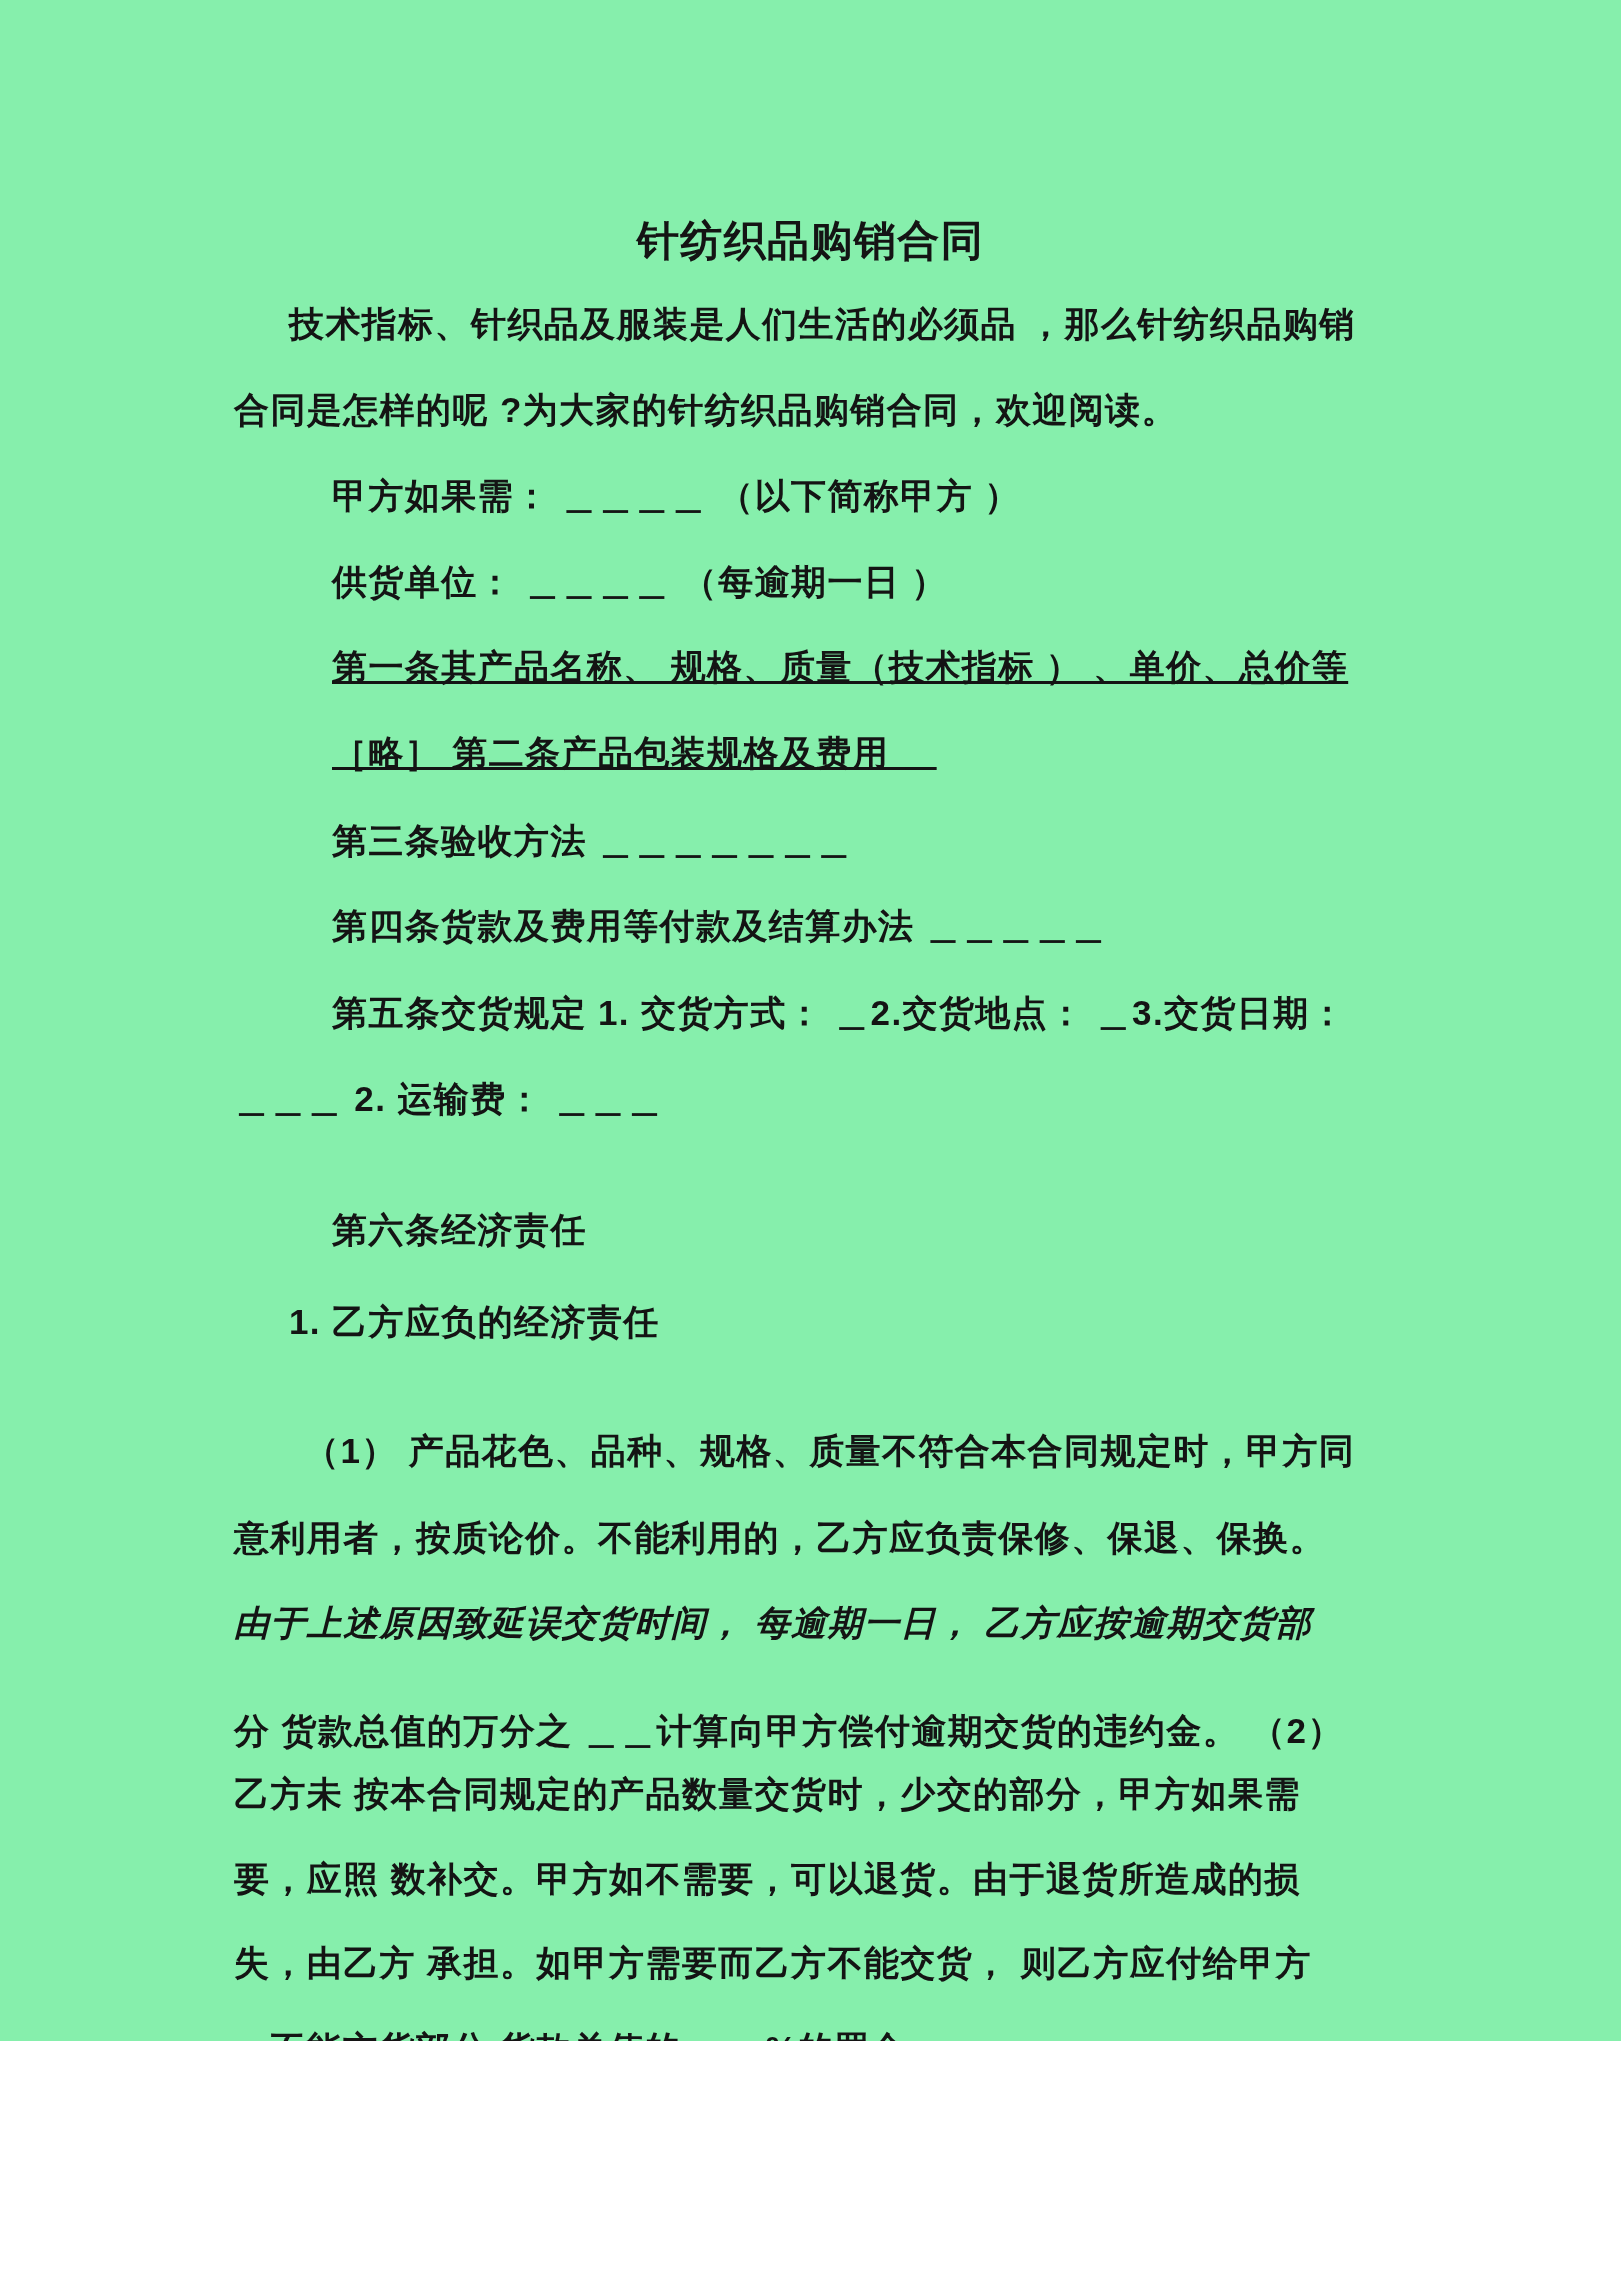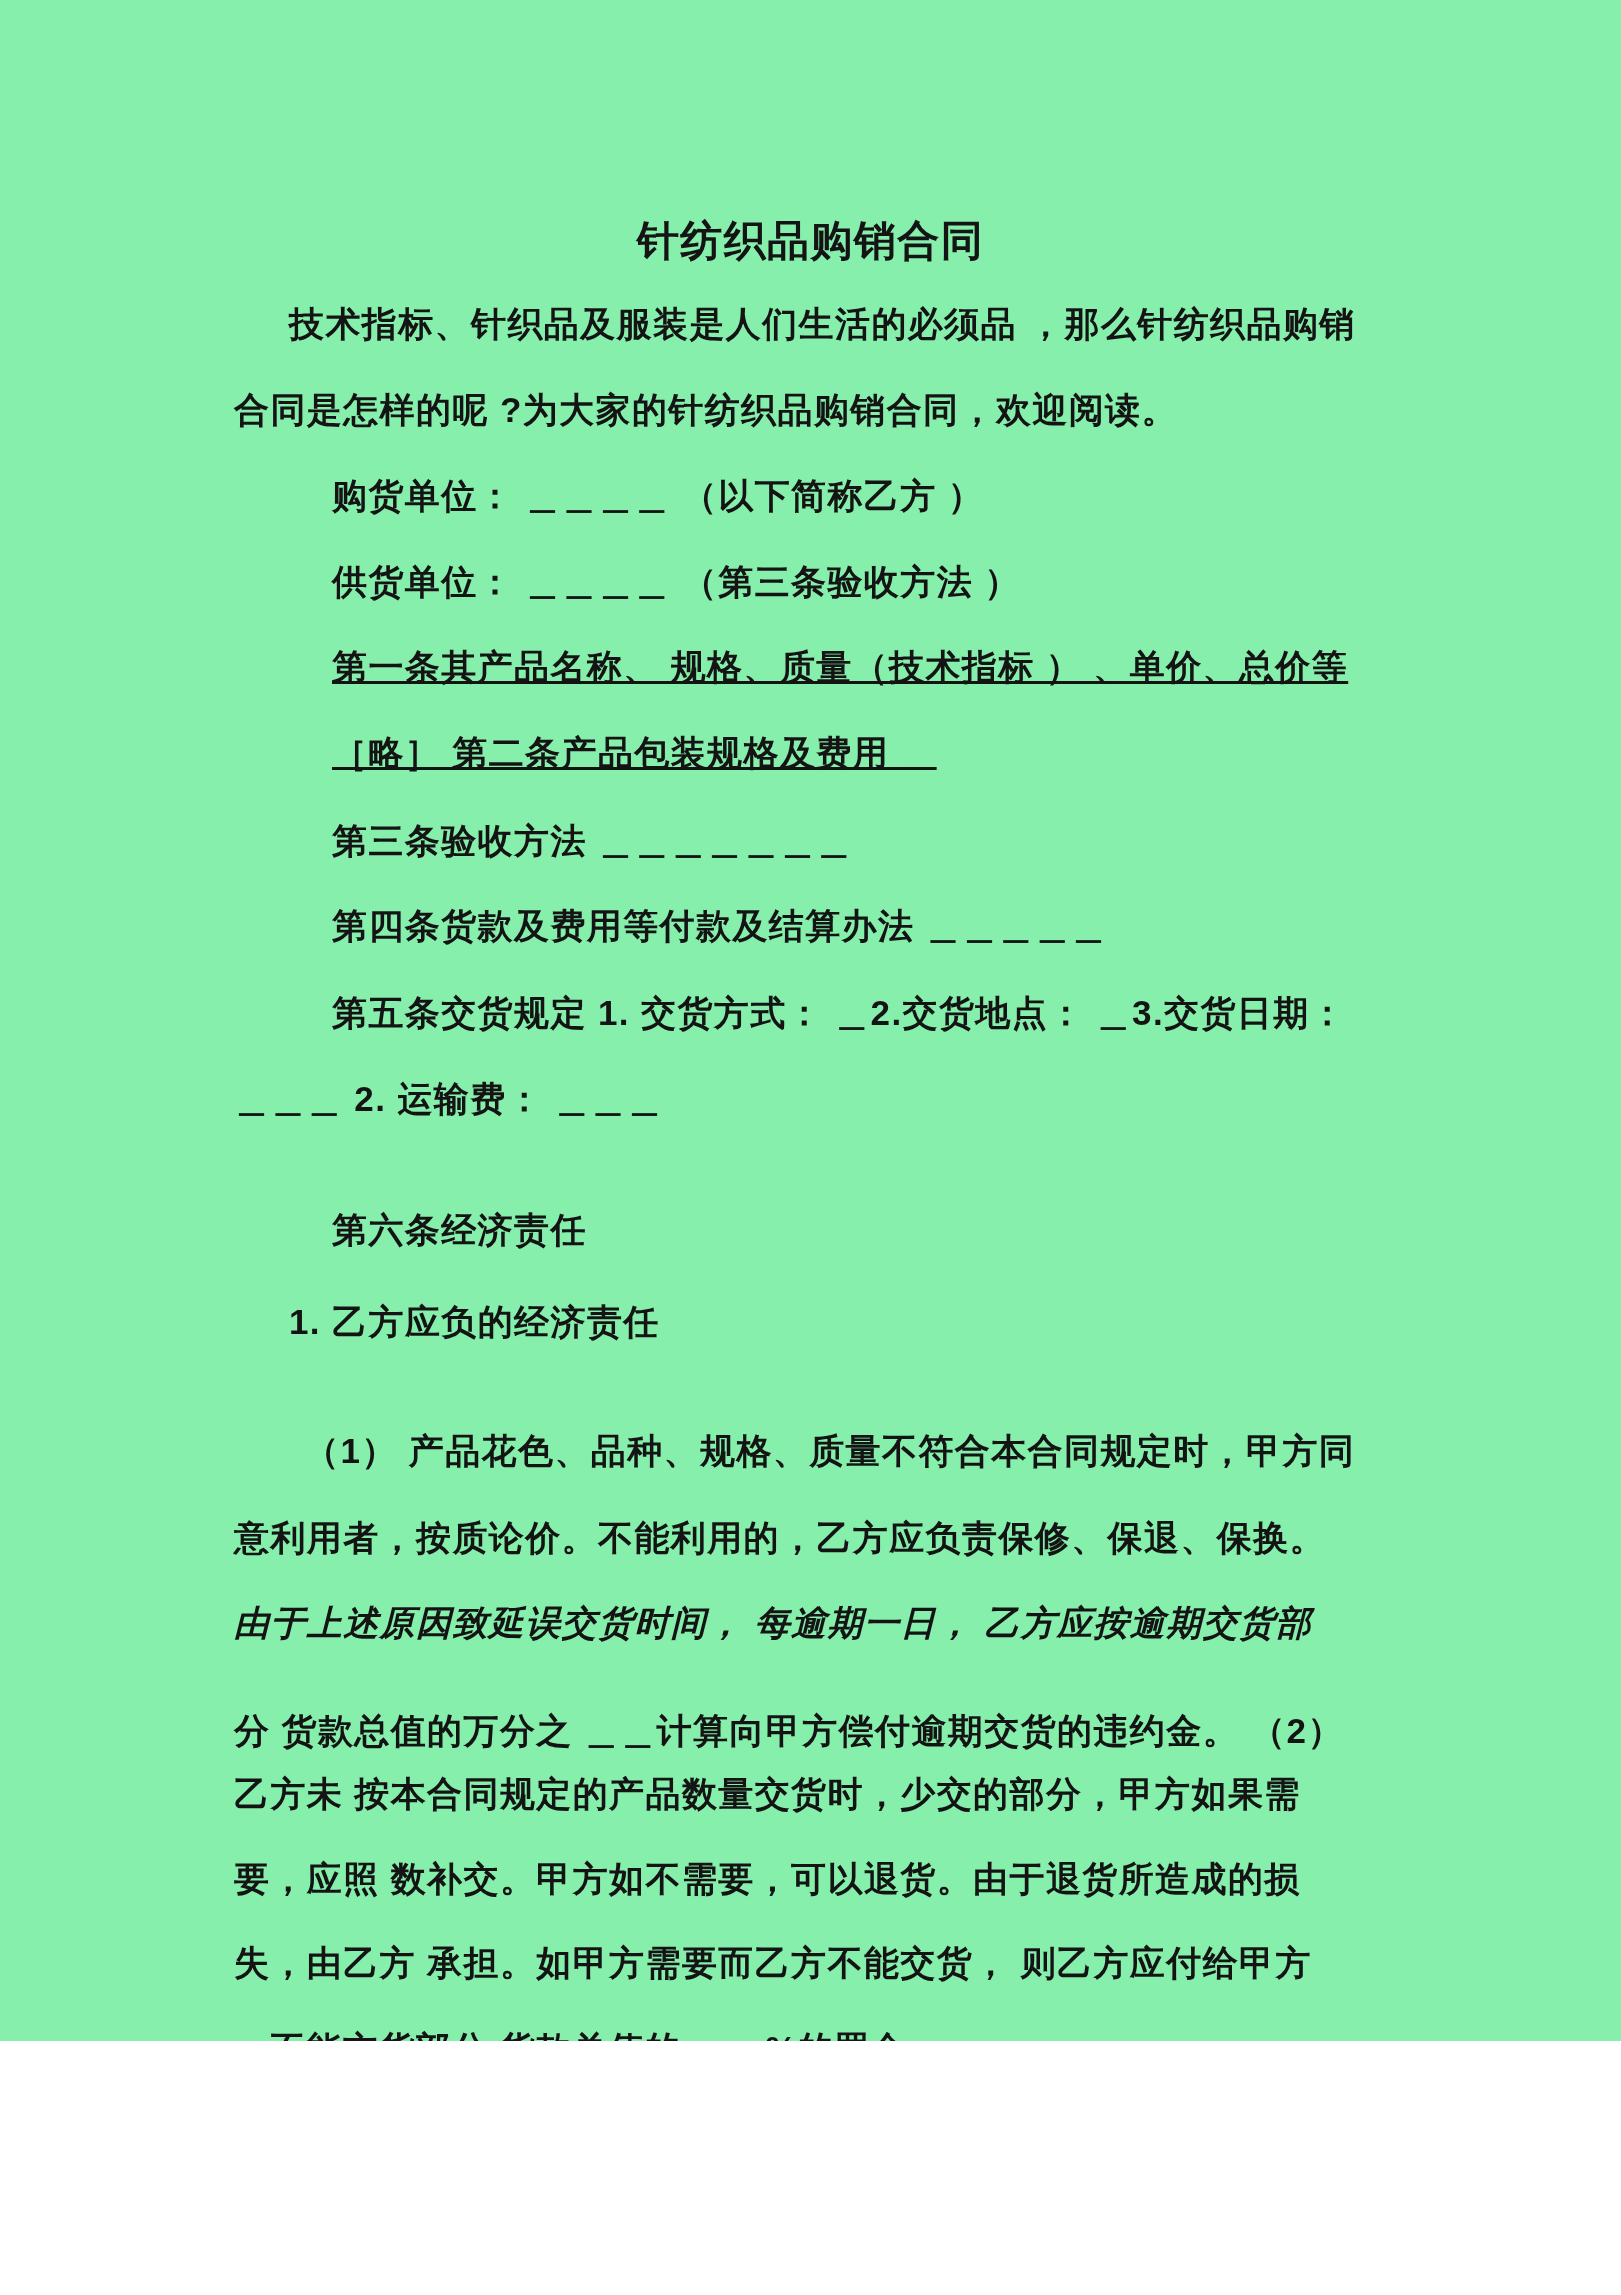--- a/index.html
+++ b/index.html
@@ -40,22 +40,22 @@
   }
 </style>
 </head>
 <body>
 
 <div class="page" style="background: #86efac; width: 1621px; height: 2041px;">
   <h1 class="doc-title" style="top: 213px; color: rgb(20, 20, 20);">针纺织品购销合同</h1>
   <div id="lines-container">
       <div class="line" style="left: 289px; top: 302px; color: rgb(20, 20, 20);">技术指标、针织品及服装是人们生活的必须品 ，那么针纺织品购销</div>
       <div class="line" style="left: 234px; top: 388px; color: rgb(20, 20, 20);">合同是怎样的呢 ?为大家的针纺织品购销合同，欢迎阅读。</div>
-      <div class="line" style="left: 332px; top: 474px; color: rgb(20, 20, 20);">购货单位： ＿＿＿＿ （以下简称乙方 ）</div>
-      <div class="line" style="left: 332px; top: 560px; color: rgb(20, 20, 20);">供货单位： ＿＿＿＿ （第三条验收方法 ）</div>
+      <div class="line" style="left: 332px; top: 474px; color: rgb(20, 20, 20);">甲方如果需： ＿＿＿＿ （以下简称甲方 ）</div>
+      <div class="line" style="left: 332px; top: 560px; color: rgb(20, 20, 20);">供货单位： ＿＿＿＿ （每逾期一日 ）</div>
       <div class="line" style="left: 332px; top: 645px; color: rgb(20, 20, 20); text-decoration: underline;">第一条其产品名称、 规格、质量（技术指标 ） 、单价、总价等</div>
       <div class="line" style="left: 332px; top: 731px; color: rgb(20, 20, 20); text-decoration: underline;">［略］ 第二条产品包装规格及费用 ＿</div>
       <div class="line" style="left: 332px; top: 819px; color: rgb(20, 20, 20);">第三条验收方法 ＿＿＿＿＿＿＿</div>
       <div class="line" style="left: 332px; top: 904px; color: rgb(20, 20, 20);">第四条货款及费用等付款及结算办法 ＿＿＿＿＿</div>
       <div class="line" style="left: 332px; top: 991px; color: rgb(20, 20, 20);">第五条交货规定 1. 交货方式： ＿2.交货地点： ＿3.交货日期：</div>
       <div class="line" style="left: 234px; top: 1077px; color: rgb(20, 20, 20);">＿＿＿ 2. 运输费： ＿＿＿</div>
       <div class="line" style="left: 332px; top: 1208px; color: rgb(20, 20, 20);">第六条经济责任</div>
       <div class="line" style="left: 289px; top: 1300px; color: rgb(20, 20, 20);">1. 乙方应负的经济责任</div>
       <div class="line" style="left: 304px; top: 1429px; color: rgb(20, 20, 20);">（1） 产品花色、品种、规格、质量不符合本合同规定时，甲方同</div>
       <div class="line" style="left: 234px; top: 1516px; color: rgb(20, 20, 20);">意利用者，按质论价。不能利用的，乙方应负责保修、保退、保换。</div>

